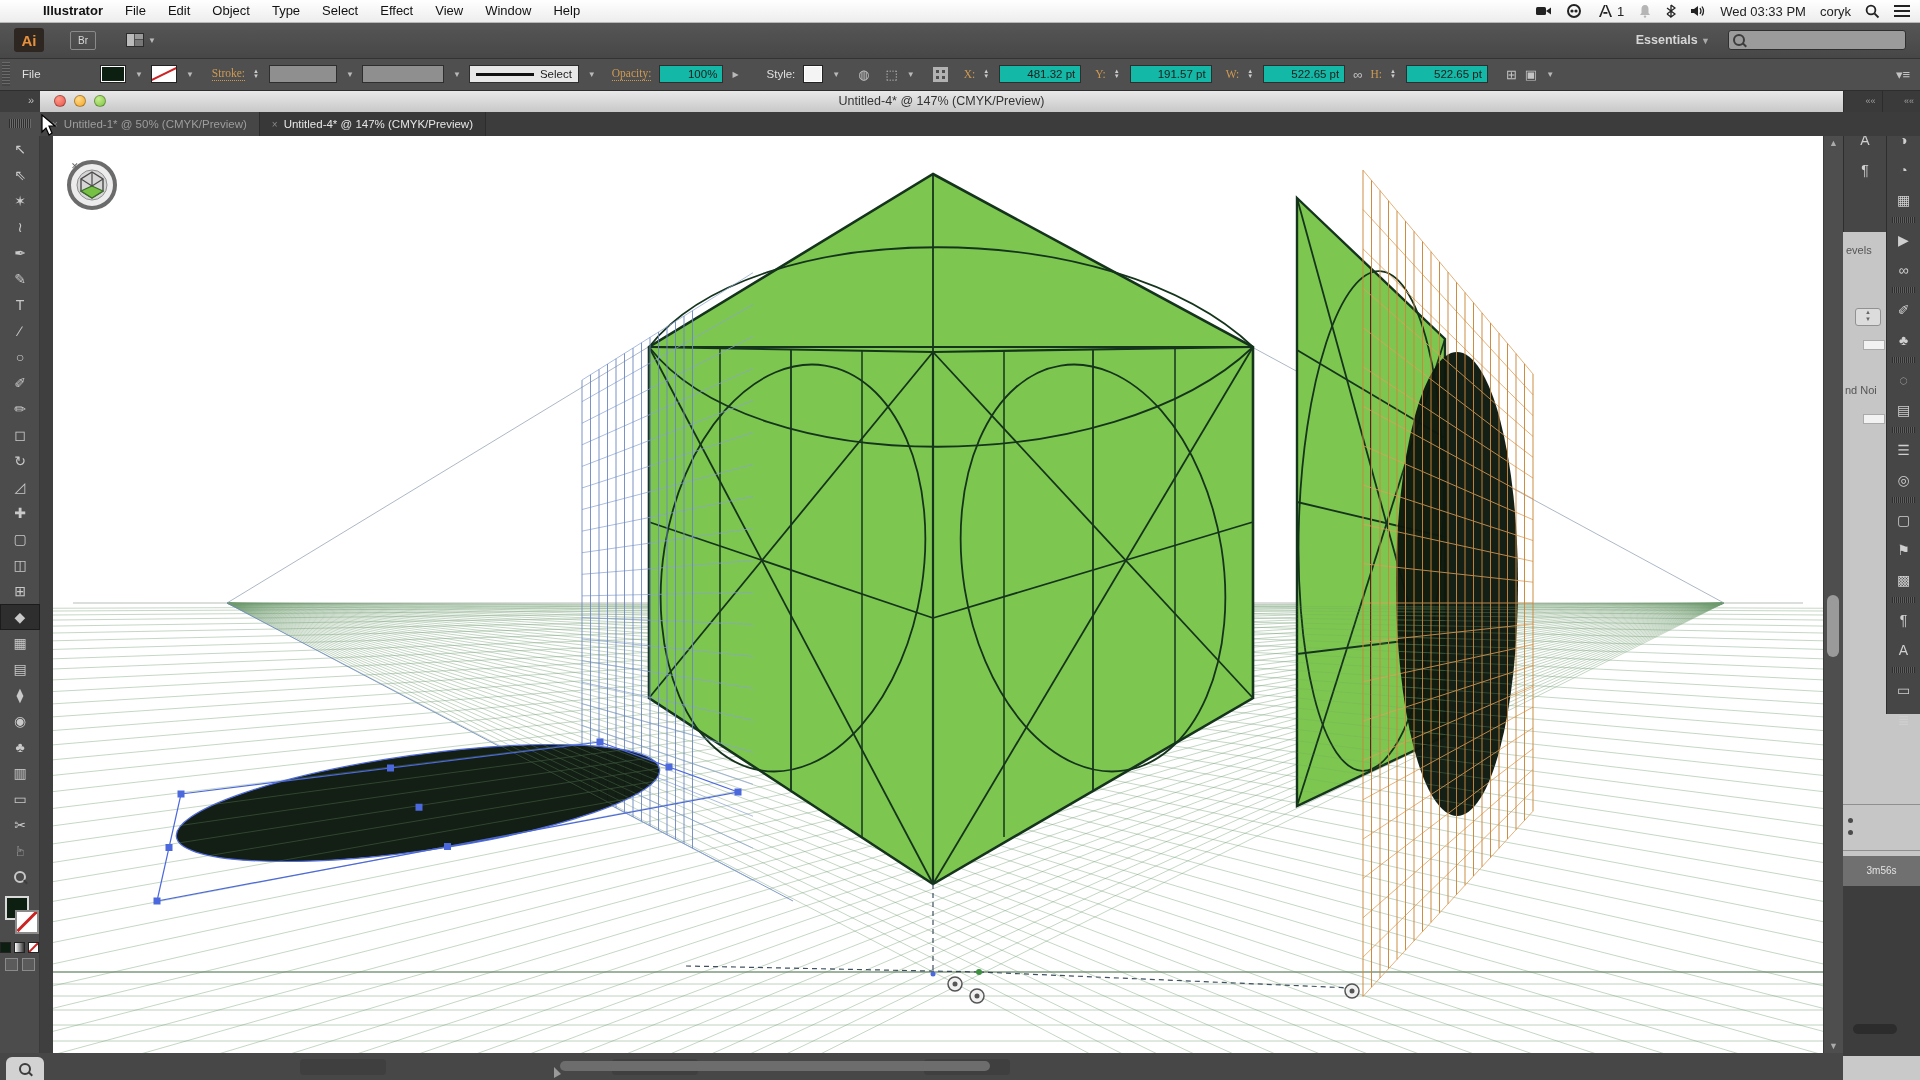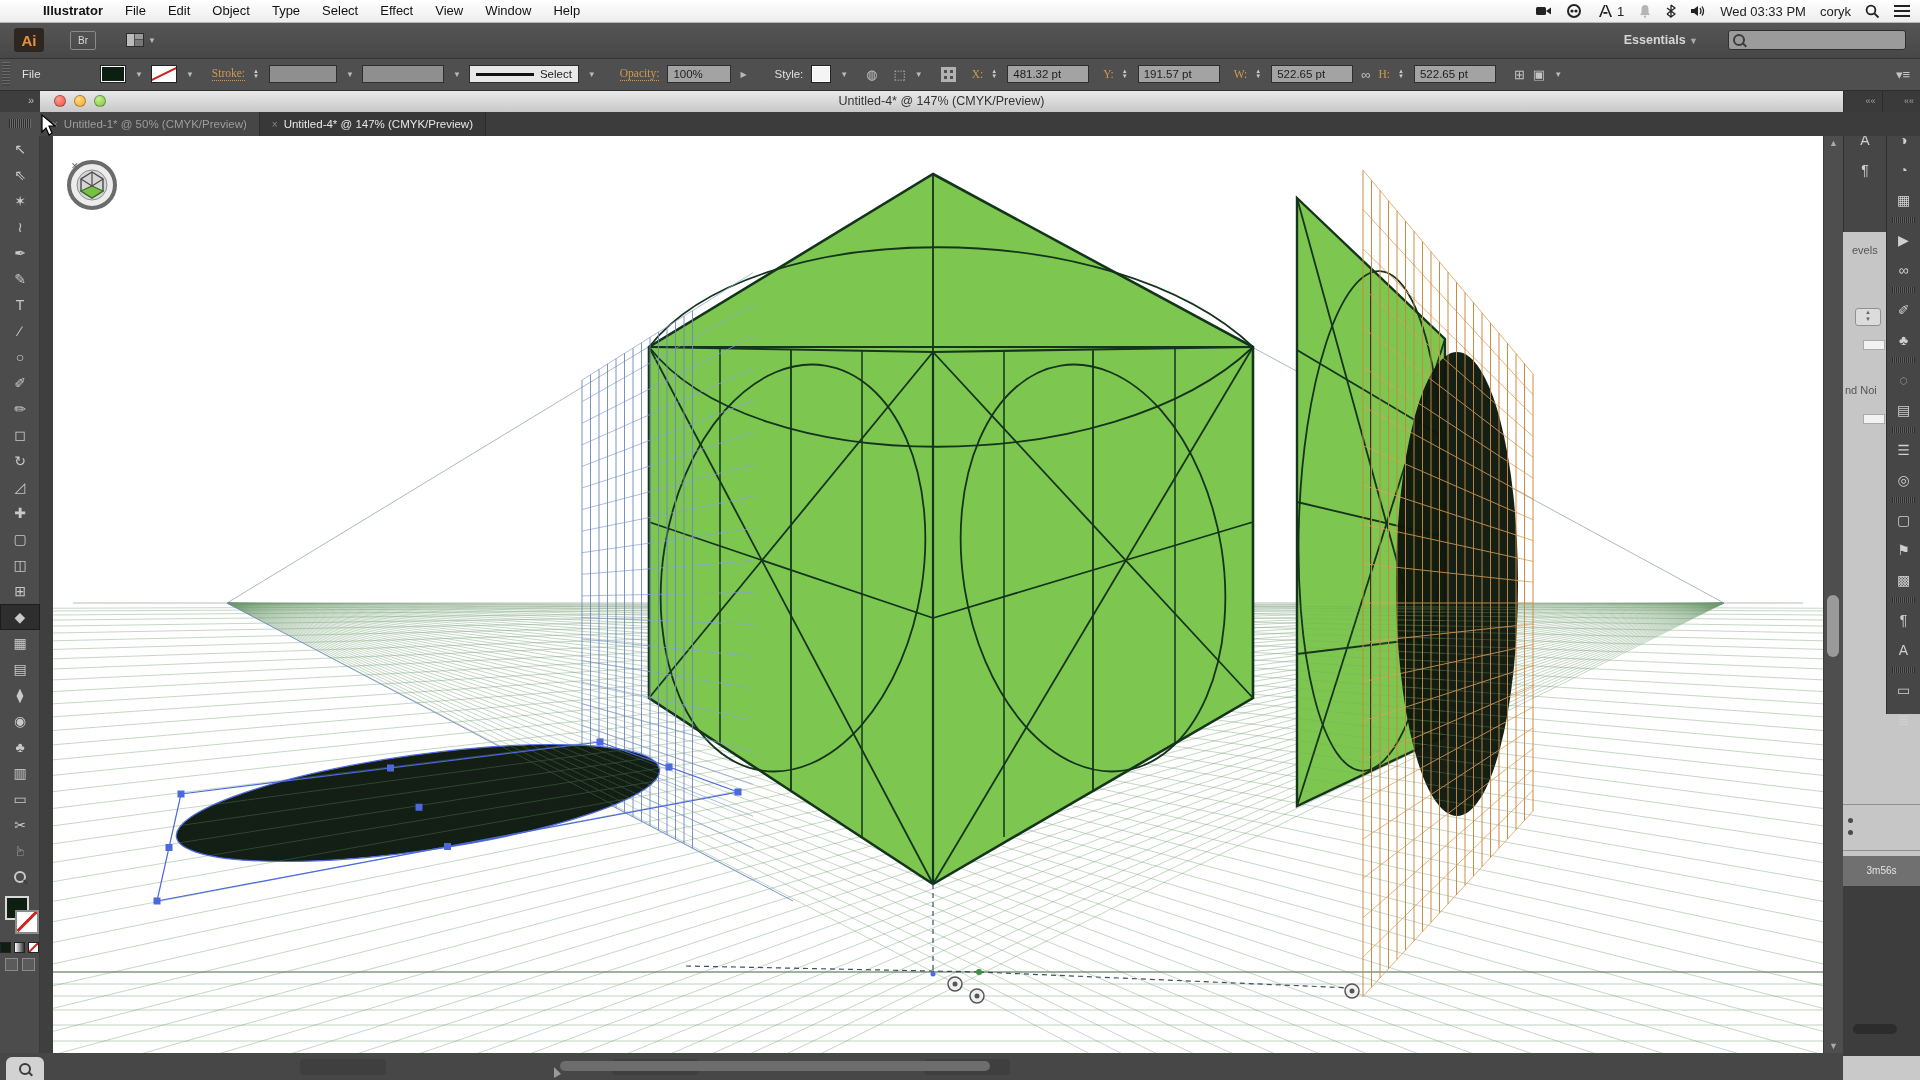--- a/index.html
+++ b/index.html
@@ -22,21 +22,21 @@
     display:flex;align-items:center;z-index:49;}
   #ai-logo{width:30px;height:24px;margin-left:14px;border-radius:3px;background:#2e2620;
     color:#e8913c;font-weight:bold;font-size:15px;display:flex;align-items:center;justify-content:center;}
   #br-btn{margin-left:26px;width:24px;height:17px;border:1px solid #8a8a8a;border-radius:2px;
     color:#d8d8d8;font-size:10px;display:flex;align-items:center;justify-content:center;}
   #layout-btn{margin-left:30px;color:#cfcfcf;font-size:12px;display:flex;align-items:center;gap:3px;}
   .grid-glyph{display:inline-block;width:16px;height:12px;background:
     linear-gradient(#bbb,#bbb) 0 0/7px 12px no-repeat,
     linear-gradient(#999,#999) 8px 0/8px 5px no-repeat,
     linear-gradient(#777,#777) 8px 6px/8px 6px no-repeat;border:1px solid #2c2c2c;}
-  #appbar-right{margin-left:auto;display:flex;align-items:center;gap:30px;padding-right:14px;}
+  #appbar-right{margin-left:auto;display:flex;align-items:center;gap:18px;padding-right:14px;}
   #workspace{color:#d6d6d6;font-size:12.5px;font-weight:bold;}
   #workspace .car{font-weight:normal;color:#aaa;font-size:9px;}
   #app-search{width:172px;height:18px;background:#9b9b9b;border:1px solid #2f2f2f;border-radius:3px;
     display:flex;align-items:center;padding-left:4px;}
   .mag{width:8px;height:8px;border:2px solid #3c3c3c;border-radius:50%;position:relative;display:inline-block;}
   .mag:after{content:"";position:absolute;width:5px;height:2px;background:#3c3c3c;
     transform:rotate(45deg);left:7px;top:8px;}
   
   #controlbar{position:absolute;left:0;top:58px;width:1920px;height:32px;background:#4f4f4f;
     border-bottom:1px solid #2e2e2e;display:flex;align-items:center;gap:8px;color:#d6d6d6;
@@ -47,22 +47,22 @@
   .cb-orange{color:#cf9a52;font-family:Liberation Serif, serif;}
   .u-dot{border-bottom:1px dotted #cf9a52;padding-bottom:1px;}
   .swatch{width:24px;height:16px;border:1px solid #222;box-shadow:inset 0 0 0 1px #fff;}
   .swatch.fill{background:#0d1f10;}
   .swatch.none{background:#fff;position:relative;overflow:hidden;}
   .swatch.none:after{content:"";position:absolute;left:-3px;top:6px;width:34px;height:2px;
     background:#cc2222;transform:rotate(-26deg);}
   .dd{color:#b9b9b9;font-size:8px;margin-left:1px;}
   .stepper{display:inline-flex;flex-direction:column;font-size:6px;color:#ccc;line-height:5px;
     margin-right:2px;}
-  .field{background:#a3a3a3;border:1px solid #2e2e2e;color:#1d1d1d;height:16px;line-height:16px;
-    padding:0 5px;font-size:11.5px;}
+  .field{background:#14b8a6;border:1px solid #2e2e2e;color:#1d1d1d;height:16px;line-height:16px;
+    padding:0 5px;font-size:11.5px;text-align:right;}
   .combo{background:#8f8f8f;border:1px solid #2e2e2e;height:16px;width:66px;}
   .brush-combo{background:#e8e8e8;border:1px solid #2e2e2e;height:16px;display:flex;align-items:center;
     color:#1d1d1d;padding:0 6px;gap:6px;}
   .brush-line{display:inline-block;width:58px;height:3px;background:#111;}
   .cb-icon{color:#c4c4c4;font-size:13px;}
   .grid9{display:inline-block;width:15px;height:15px;background:
     repeating-linear-gradient(to right,#c4c4c4 0 3px,transparent 3px 6px),
     repeating-linear-gradient(to bottom,#c4c4c4 0 3px,transparent 3px 6px);opacity:.85;}
   
   #titlerow{position:absolute;left:0;top:90px;width:1920px;height:22px;z-index:40;}
@@ -251,21 +251,21 @@
     </span>
   <span class="combo"></span>
     <span class="dd">▼</span>
   <span class="combo" style="width:80px"></span>
     <span class="dd">▼</span>
   <span class="brush-combo">
     <span class="brush-line"></span>
     <span>Select</span>
   </span>
     <span class="dd">▼</span>
-  <span class="cb-orange u-dot" style="margin-left:16px;">Opacity:</span>
+  <span class="cb-orange u-dot" style="margin-left:8px;">Opacity:</span>
   <span class="field" style="width:52px">100%</span>
   <span class="dd">▶</span>
   <span class="cb-label" style="margin-left:20px;">Style:</span>
   <span class="swatch" style="background:#f4f4f4;width:18px;"></span>
     <span class="dd">▼</span>
   <span class="cb-icon" style="margin-left:10px;">◍</span>
   <span class="cb-icon" style="margin-left:8px;">⬚</span>
     <span class="dd">▼</span>
   <span class="grid9" style="margin-left:10px;"></span>
   <span class="cb-orange" style="margin-left:8px;">X:</span>
@@ -919,21 +919,21 @@
   <div id="hthumb"></div>
   <div id="dock-peek">
       <span class="mag"></span>
     </div>
 </div>
 
 <div id="rightzone">
   <div id="overlay-panel">
     <div class="odot" style="top:74px"></div>
       <div class="odot" style="top:86px"></div>
-    <div class="ofrag" style="left:3px;top:132px;margin-left:6px;">evels</div>
+    <div class="ofrag" style="left:3px;top:132px;">evels</div>
     <div class="ostepper">▲<br>▼</div>
     <div class="ochip" style="top:228px"></div>
     <div class="ofrag" style="left:2px;top:272px;">nd Noi</div>
     <div class="ochip" style="top:302px"></div>
     <div class="oline" style="top:692px"></div>
     <div class="odot" style="top:706px"></div>
       <div class="odot" style="top:718px"></div>
     <div class="oline" style="top:738px"></div>
     <div id="otimer">3m56s</div>
     <div id="odark">

